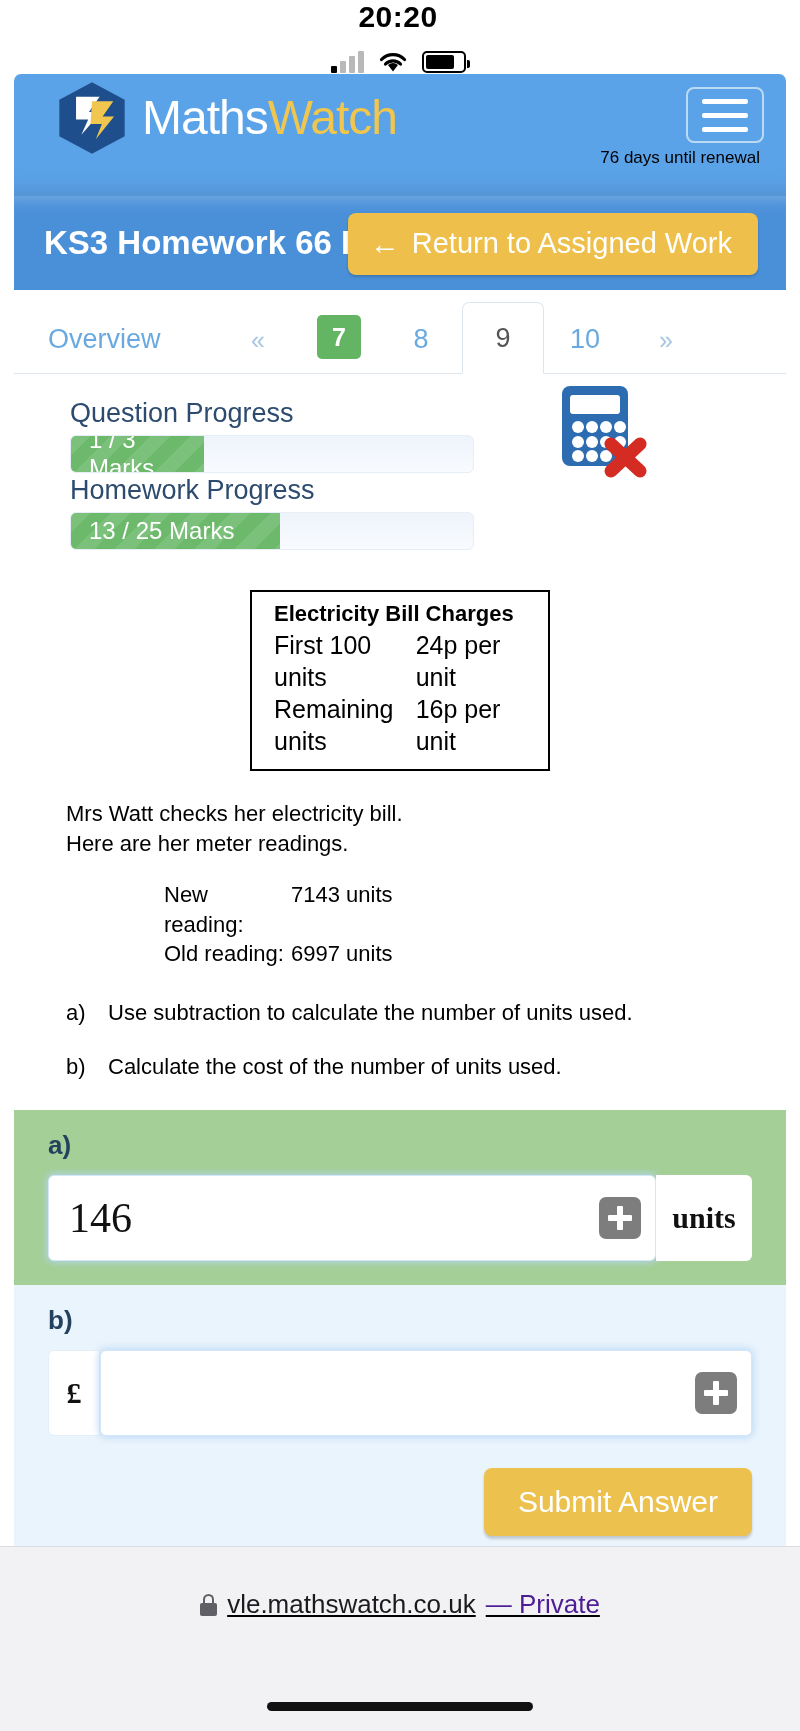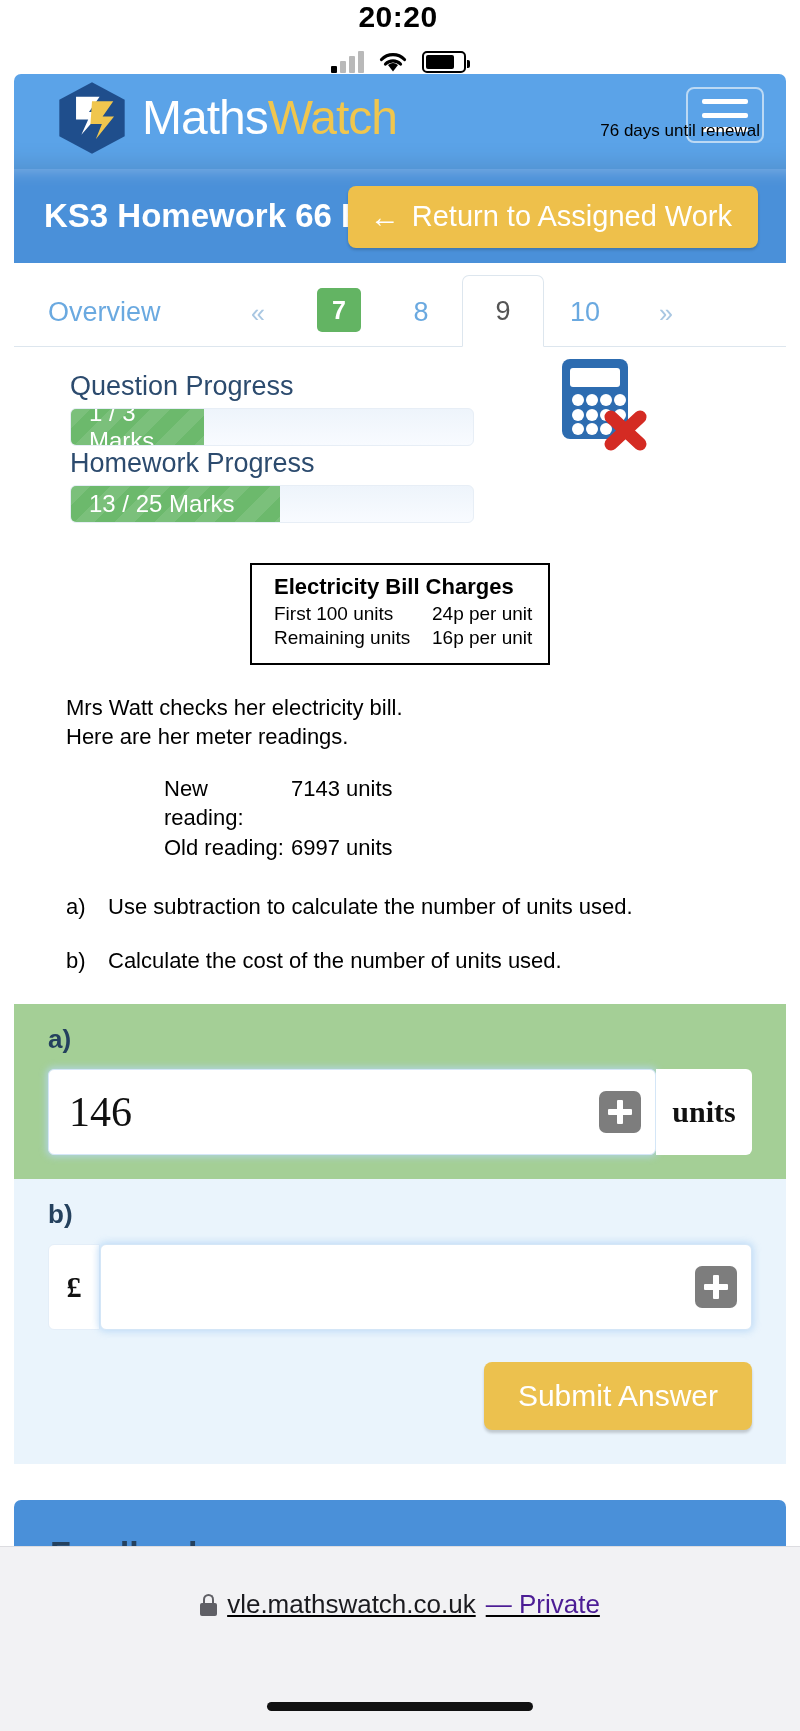--- a/index.html
+++ b/index.html
@@ -36,21 +36,21 @@
   .battery span { display: block; height: 100%; width: 78%; background: #000; border-radius: 2px; }
 
   
   .page {
     position: absolute; top: 74px; left: 0; right: 0; bottom: 185px;
     background: #ffffff; padding: 0 14px;
   }
 
   
   .site-header {
-    position: relative; height: 95px; background: #5ba3e8;
+    position: relative; height: 122px; background: #5ba3e8;
     border-radius: 7px 7px 0 0;
     display: flex; align-items: flex-start;
     box-shadow: inset 0 -26px 24px -22px rgba(0,0,0,.12);
   }
   .logo-wrap { display: flex; align-items: center; padding: 6px 0 0 40px; }
   .logo-hex { width: 76px; height: 76px; }
   .brand { font-size: 48px; line-height: 1; margin-left: 12px; font-weight: 300; letter-spacing: -1px; }
   .brand .b1 { color: #ffffff; }
   .brand .b2 { color: #f0c64e; }
   .burger {
@@ -124,21 +124,21 @@
   }
   .calc-icon { position: absolute; right: 138px; top: 8px; }
 
   
   .qbody { padding: 22px 0 0; color: #000; }
   .bill-box {
     width: 300px; margin: 18px auto 0; border: 2px solid #000;
     padding: 9px 14px 12px 22px; background: #fff;
   }
   .bill-title { font-size: 22px; font-weight: bold; margin-bottom: 2px; }
-  .bill-row { display: flex; font-size: 19px; line-height: 1.28; }
+  .bill-row { display: flex; font-size: 25px; line-height: 1.28; }
   .bill-row .bl { width: 158px; }
   .qtext { padding: 28px 0 0 52px; font-size: 22px; line-height: 1.35; }
   .readings { padding: 22px 0 0 150px; font-size: 22px; line-height: 1.33; }
   .readings .rrow { display: flex; }
   .readings .rl { width: 127px; }
   .parts { padding: 32px 0 0 52px; font-size: 22px; }
   .part-row { display: flex; margin-bottom: 28px; }
   .part-row .pl { width: 42px; }
 
   

